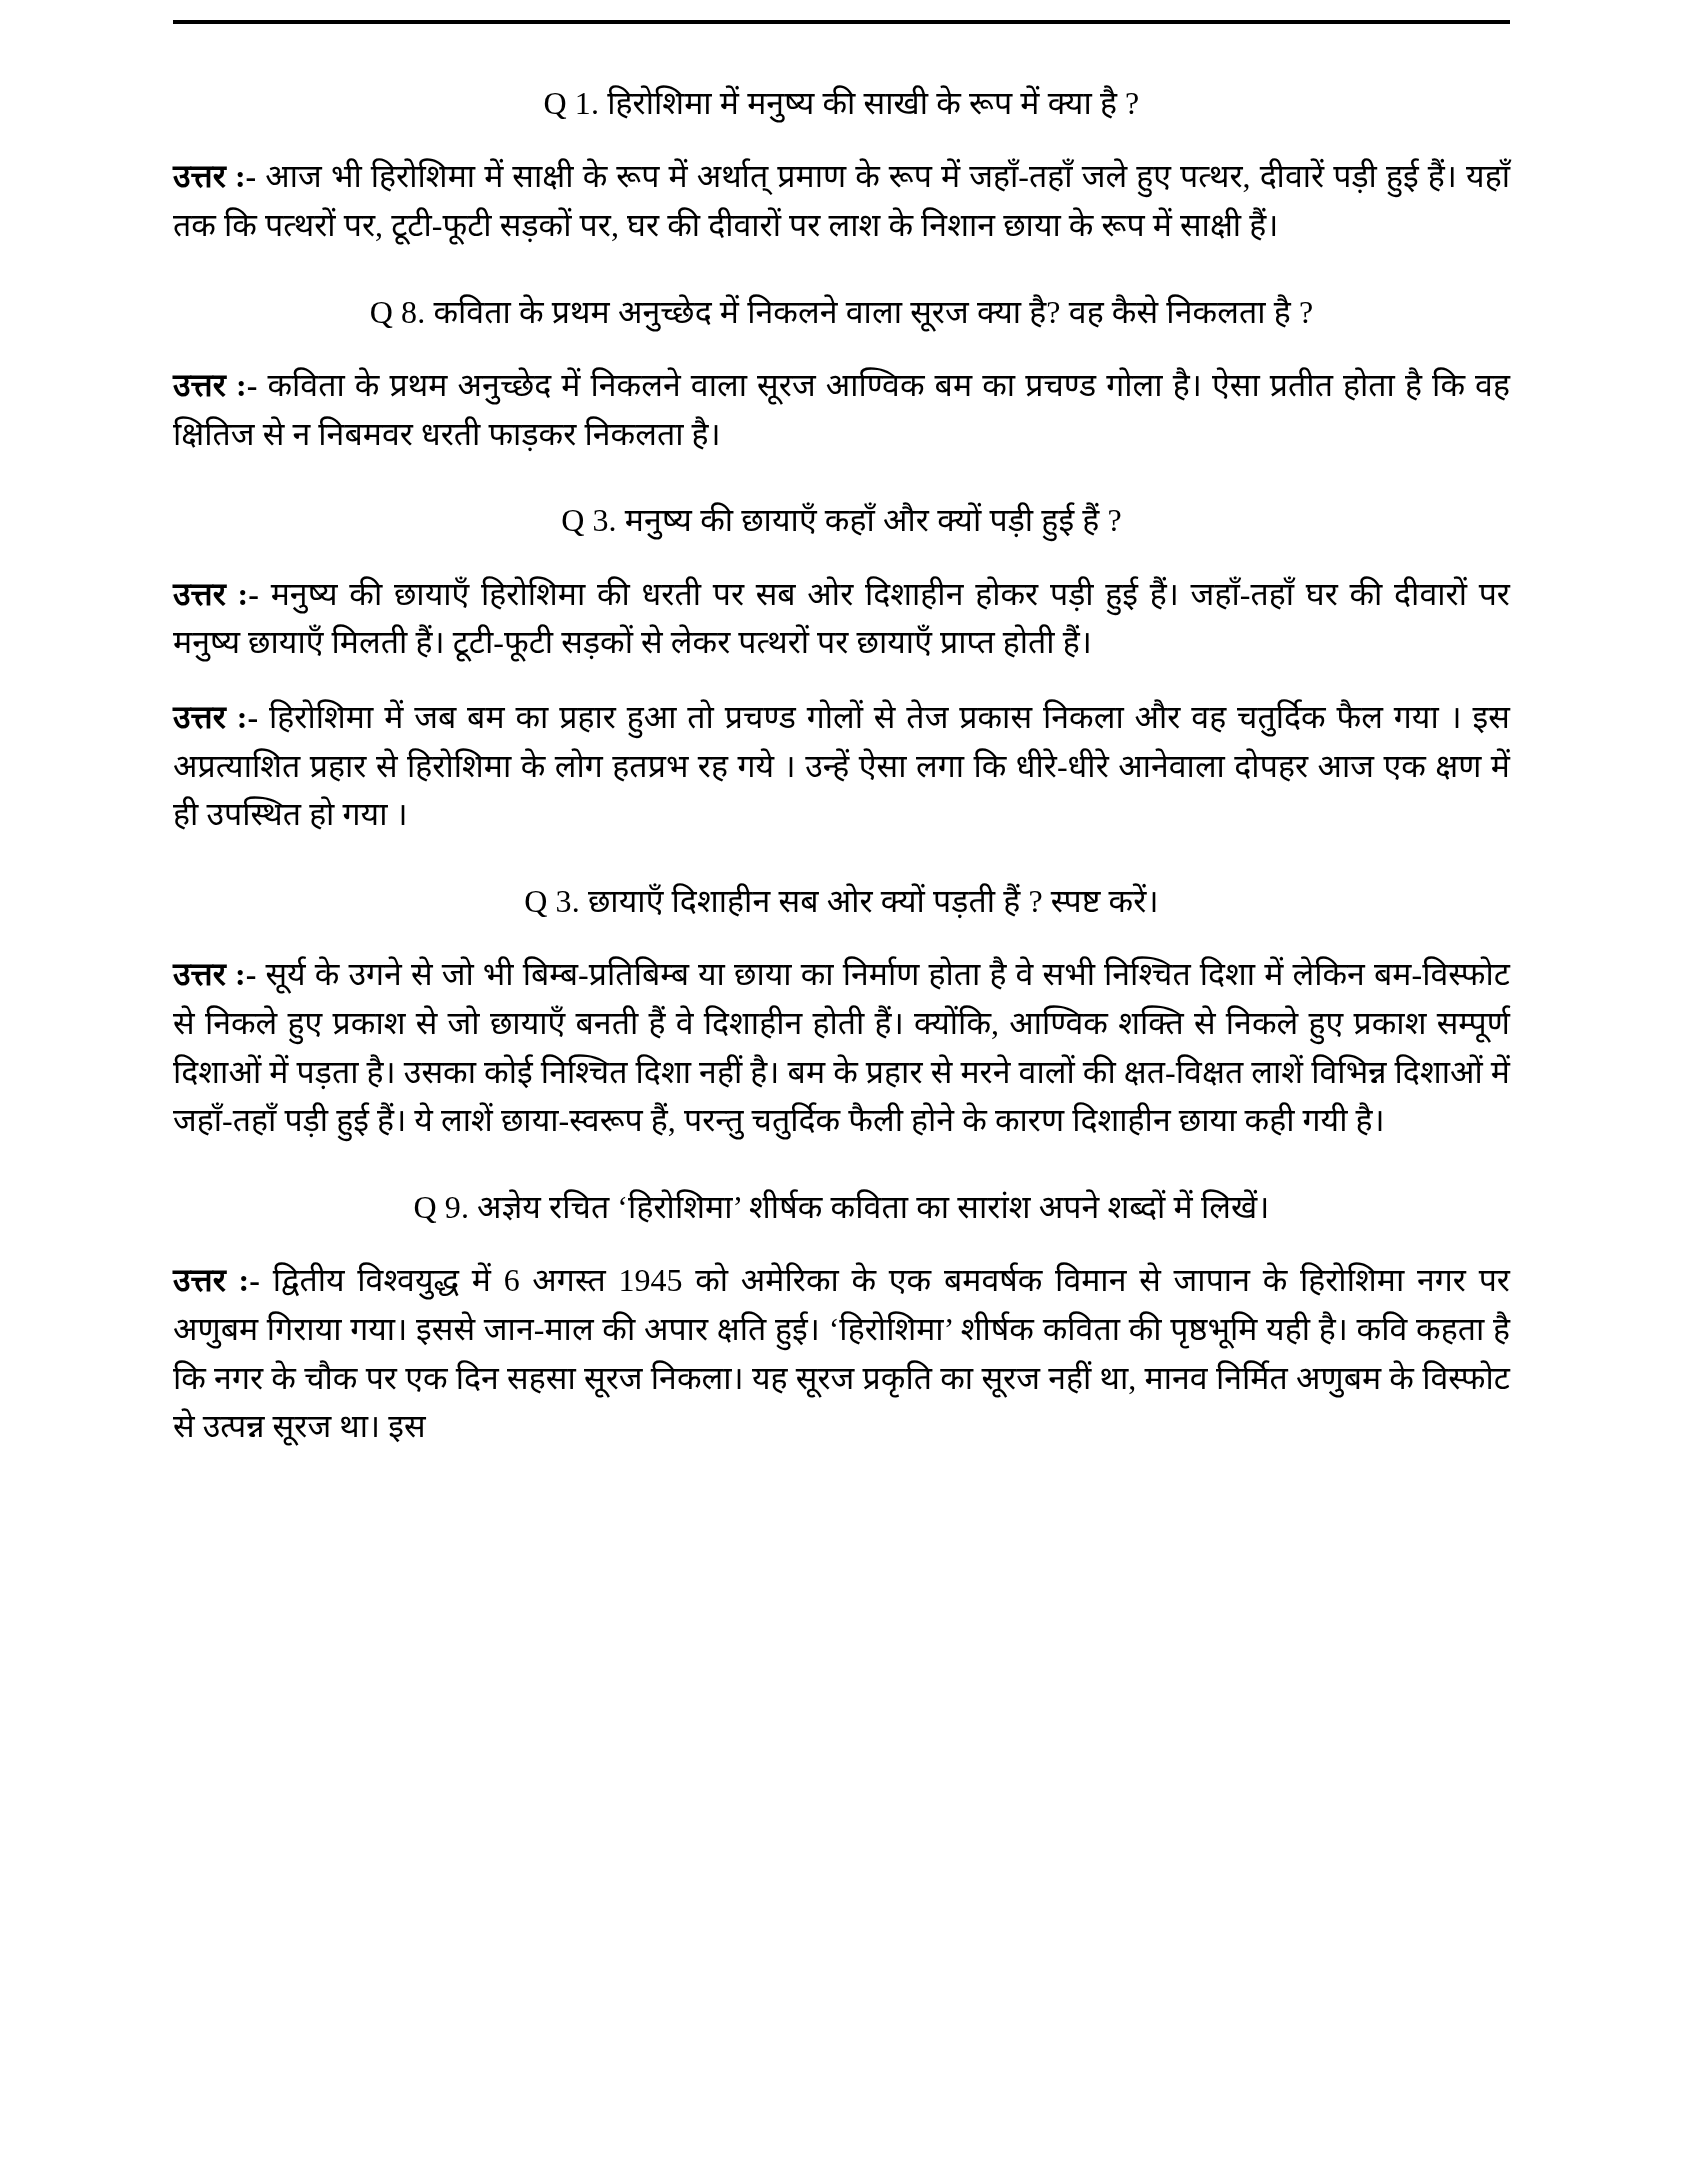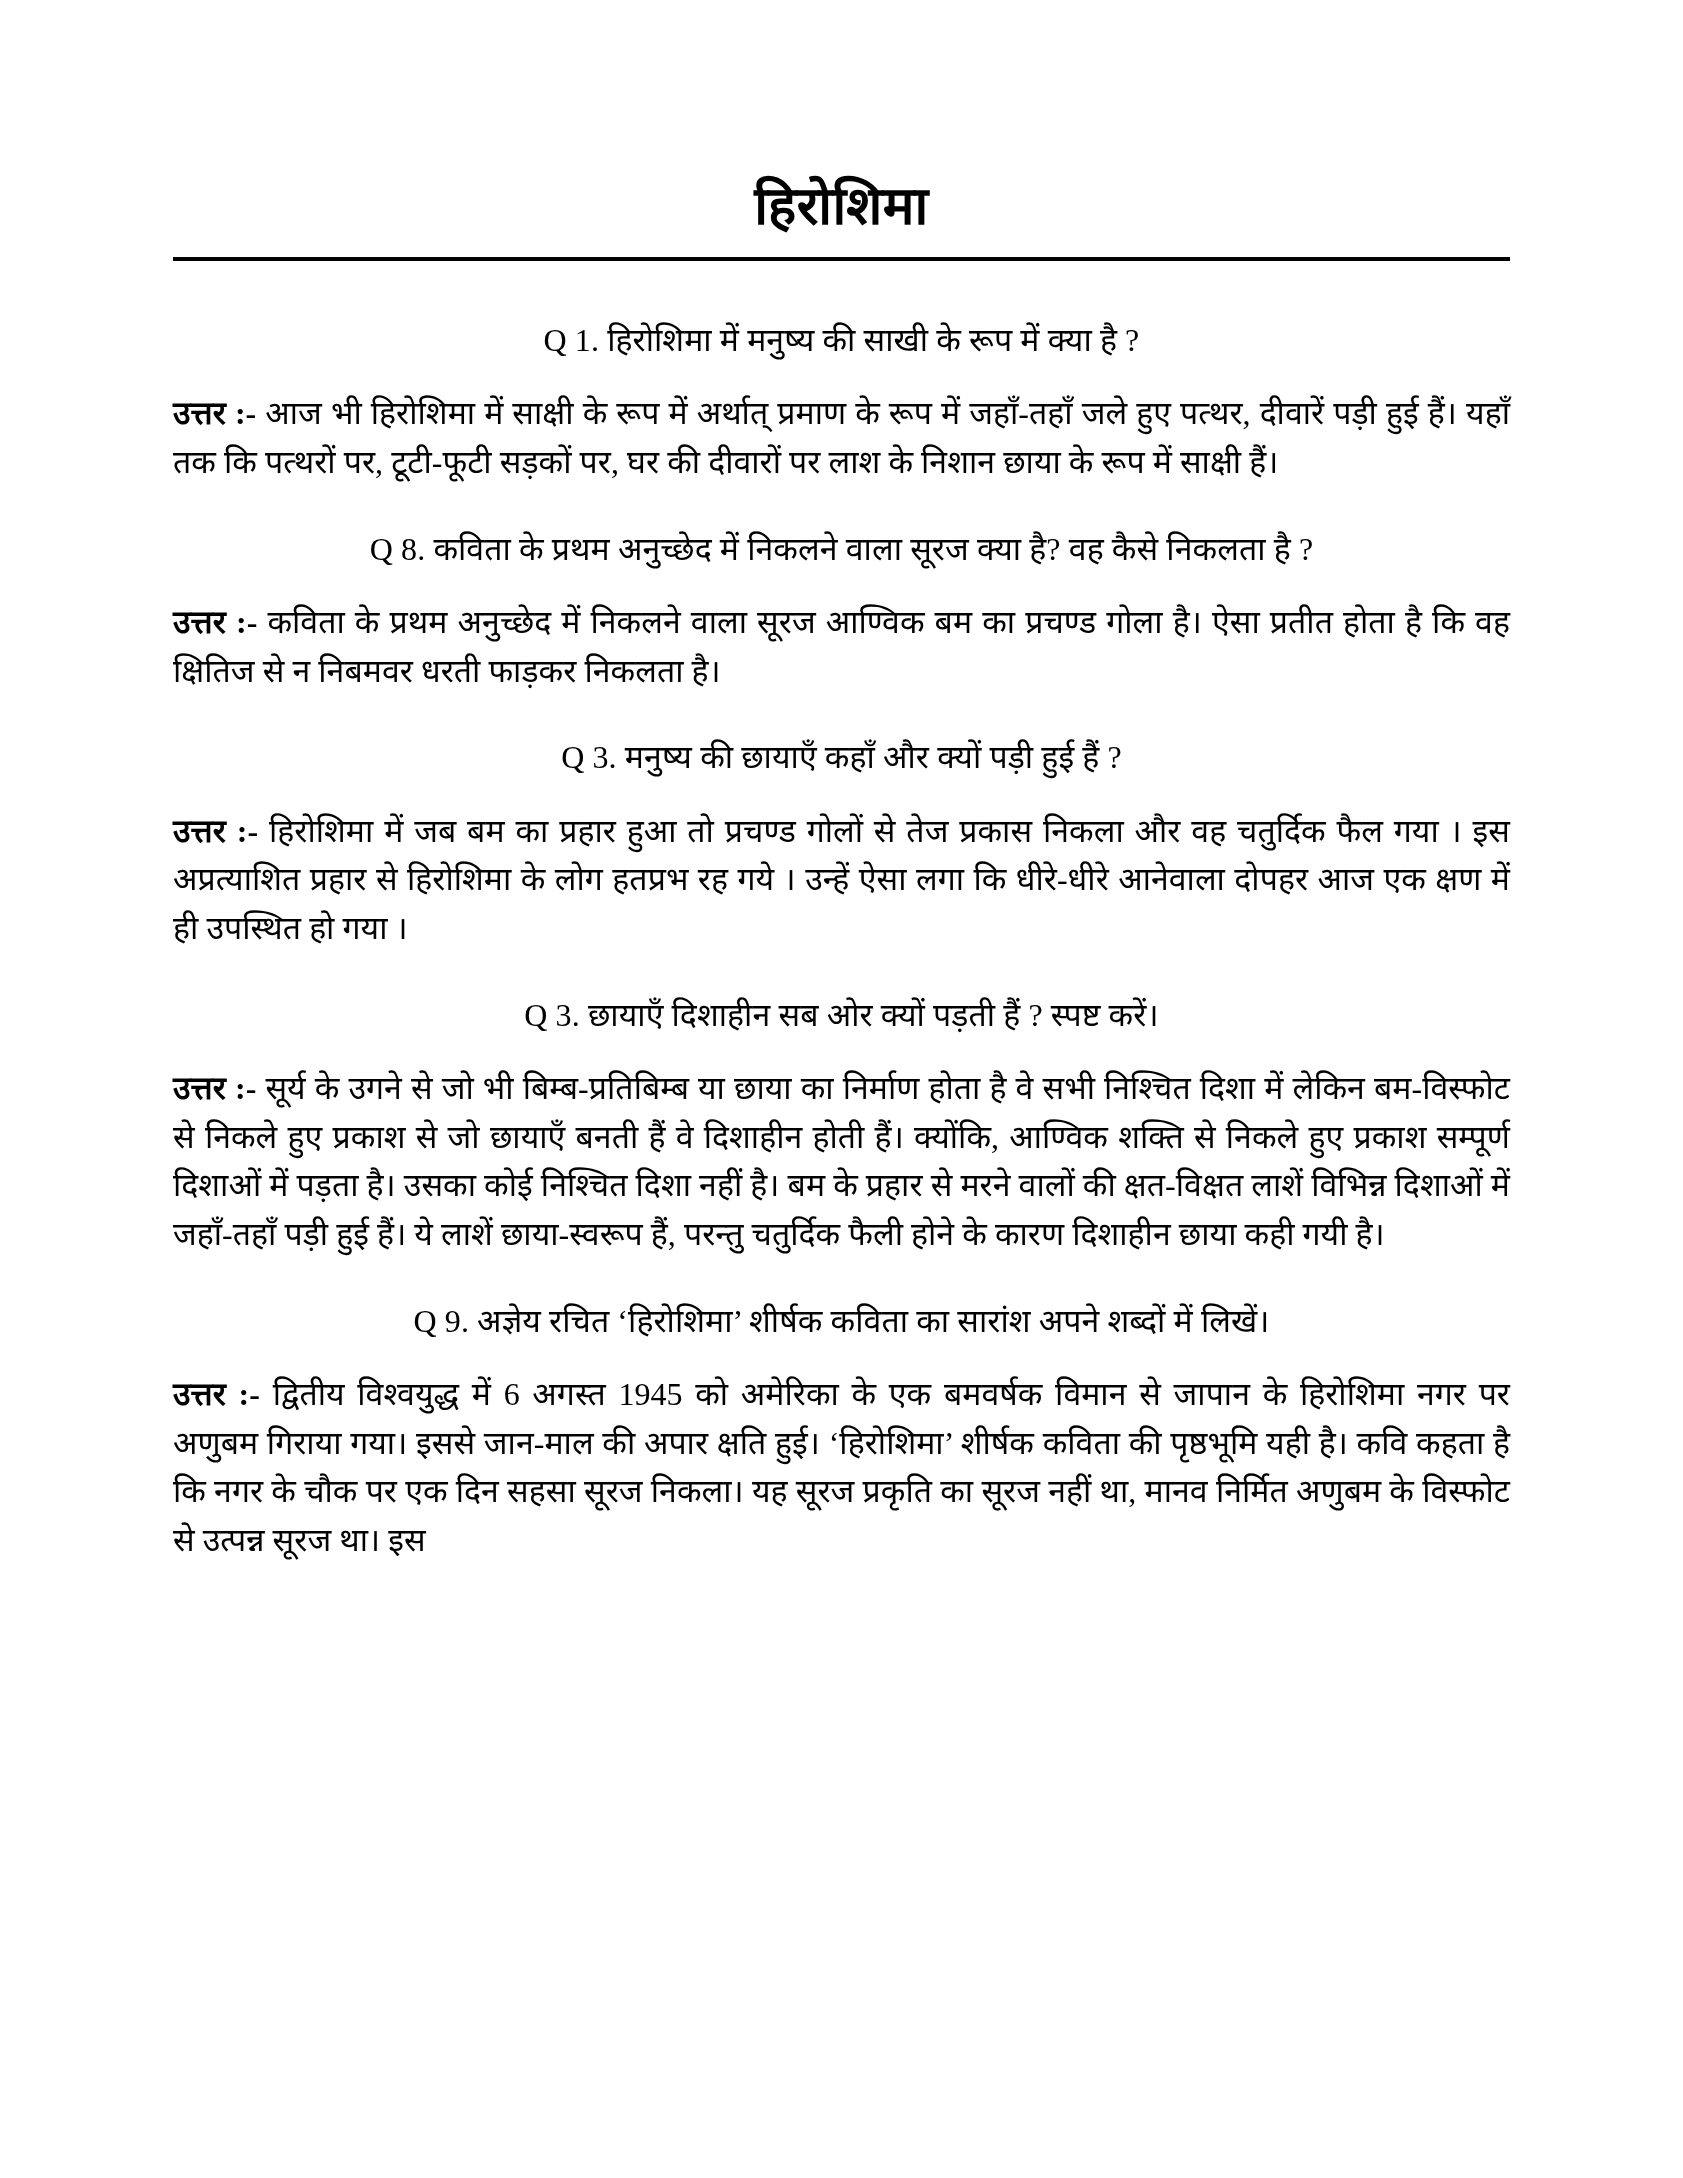--- a/index.html
+++ b/index.html
@@ -70,38 +70,38 @@
   }
   .qa-block:first-child .question {
     margin-top: 57px;
   }
 </style>
 </head>
 <body>
 
 <div class="page">
 
-  <h1 class="doc-title">हिरोशिमा</h1>
 
   <hr class="title-rule">
 
   <div class="qa-list">
 
     <div class="qa-block">
       <p class="question">Q 1. हिरोशिमा में मनुष्य की साखी के रूप में क्या है ?</p>
       <p class="answer"><span class="lead">उत्तर :-</span><span> आज भी हिरोशिमा में साक्षी के रूप में अर्थात् प्रमाण के रूप में जहाँ-तहाँ जले हुए पत्थर, दीवारें पड़ी हुई हैं। यहाँ तक कि पत्थरों पर, टूटी-फूटी सड़कों पर, घर की दीवारों पर लाश के निशान छाया के रूप में साक्षी हैं।</span></p>
     </div>
 
     <div class="qa-block">
       <p class="question">Q 8. कविता के प्रथम अनुच्छेद में निकलने वाला सूरज क्या है? वह कैसे निकलता है ?</p>
       <p class="answer"><span class="lead">उत्तर :-</span><span> कविता के प्रथम अनुच्छेद में निकलने वाला सूरज आण्विक बम का प्रचण्ड गोला है। ऐसा प्रतीत होता है कि वह क्षितिज से न निबमवर धरती फाड़कर निकलता है।</span></p>
     </div>
 
     <div class="qa-block">
       <p class="question">Q 3. मनुष्य की छायाएँ कहाँ और क्यों पड़ी हुई हैं ?</p>
+      <p class="answer"><span class="lead">उत्तर :-</span><span> मनुष्य की छायाएँ हिरोशिमा की धरती पर सब ओर दिशाहीन होकर पड़ी हुई हैं। जहाँ-तहाँ घर की दीवारों पर मनुष्य छायाएँ मिलती हैं। टूटी-फूटी सड़कों से लेकर पत्थरों पर छायाएँ प्राप्त होती हैं।</span></p>
     </div>
 
     <div class="qa-block">
       <p class="answer"><span class="lead">उत्तर :-</span><span> हिरोशिमा में जब बम का प्रहार हुआ तो प्रचण्ड गोलों से तेज प्रकास निकला और वह चतुर्दिक फैल गया । इस अप्रत्याशित प्रहार से हिरोशिमा के लोग हतप्रभ रह गये । उन्हें ऐसा लगा कि धीरे-धीरे आनेवाला दोपहर आज एक क्षण में ही उपस्थित हो गया ।</span></p>
     </div>
 
     <div class="qa-block">
       <p class="question">Q 3. छायाएँ दिशाहीन सब ओर क्यों पड़ती हैं ? स्पष्ट करें।</p>
       <p class="answer"><span class="lead">उत्तर :-</span><span> सूर्य के उगने से जो भी बिम्ब-प्रतिबिम्ब या छाया का निर्माण होता है वे सभी निश्चित दिशा में लेकिन बम-विस्फोट से निकले हुए प्रकाश से जो छायाएँ बनती हैं वे दिशाहीन होती हैं। क्योंकि, आण्विक शक्ति से निकले हुए प्रकाश सम्पूर्ण दिशाओं में पड़ता है। उसका कोई निश्चित दिशा नहीं है। बम के प्रहार से मरने वालों की क्षत-विक्षत लाशें विभिन्न दिशाओं में जहाँ-तहाँ पड़ी हुई हैं। ये लाशें छाया-स्वरूप हैं, परन्तु चतुर्दिक फैली होने के कारण दिशाहीन छाया कही गयी है।</span></p>
     </div>

